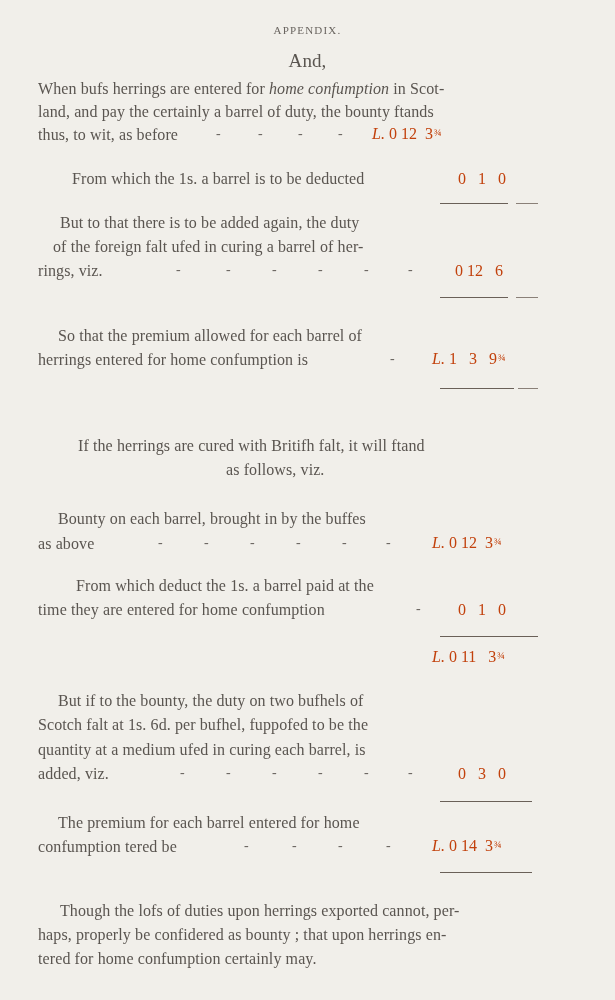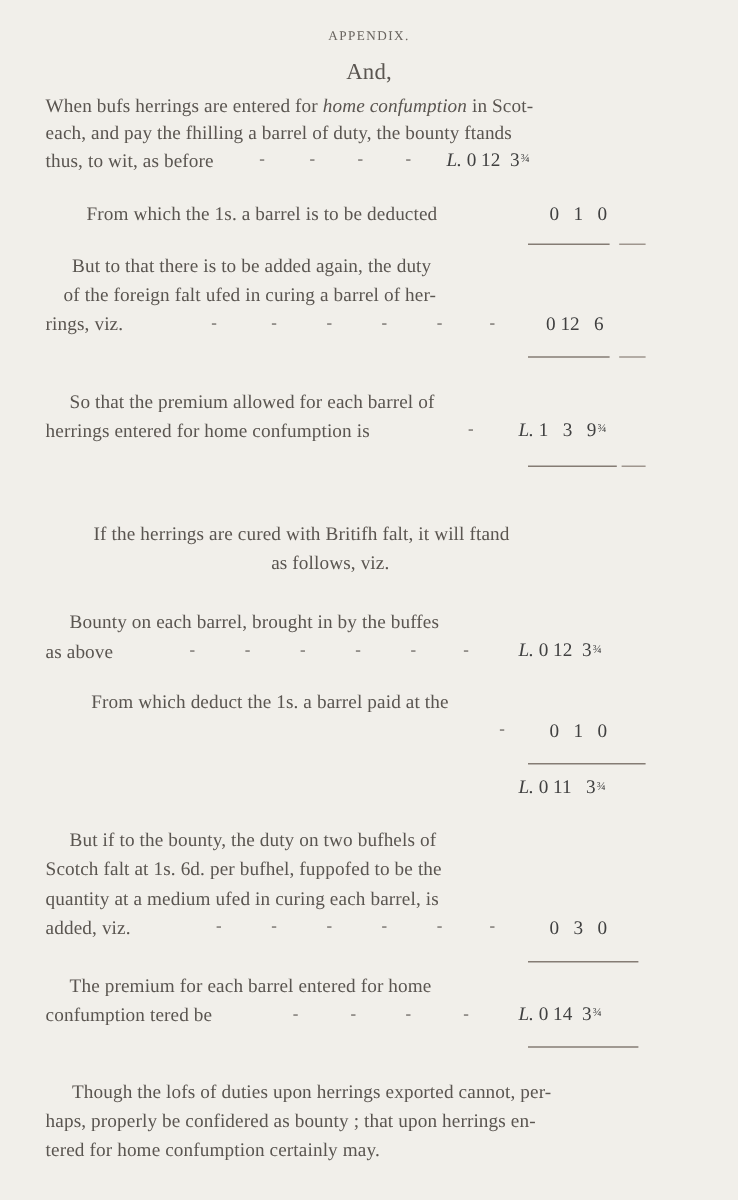--- a/index.html
+++ b/index.html
@@ -7,38 +7,38 @@
     width: 615px; height: 1000px; overflow: hidden;
     background: #f1efea;
     font-family: "Liberation Serif", "DejaVu Serif", serif;
     color: #5a5550;
     position: relative;
   }
   .page { position: absolute; left: 0; top: 0; width: 615px; height: 1000px; }
   .t { position: absolute; white-space: nowrap; font-size: 16px; letter-spacing: 0.1px; }
   .header { left: 0; width: 615px; top: 24px; text-align: center; font-size: 11px; letter-spacing: 1.2px; color: #6a6560; }
   .center { left: 0; width: 615px; text-align: center; }
-  .amt { position: absolute; white-space: nowrap; font-size: 16px; color: #404040; }
+  .amt { position: absolute; white-space: nowrap; font-size: 16px; color: #c2410c; }
   .L { font-style: italic; }
   .frac { font-size: 10px; display: inline-block; vertical-align: 3px; margin-left: 1px; }
   .rule { position: absolute; height: 1px; background: #6a6058; }
   .rule.short { background: #8a8078; }
   .dash { position: absolute; font-size: 14px; color: #6a6560; }
   em { font-style: italic; }
 </style>
 </head>
 <body>
 
 <div class="page">
 
   <div class="t header">APPENDIX.</div>
 
   <div class="t center" style="top:50px;font-size:19px;">And,</div>
   <div class="t" style="left:38px;top:80px;"><span>When bufs herrings are entered for </span><em>home confumption</em><span> in Scot-</span></div>
-  <div class="t" style="left:38px;top:103px;">each, and pay the fhilling a barrel of duty, the bounty ftands</div>
+  <div class="t" style="left:38px;top:103px;">land, and pay the certainly a barrel of duty, the bounty ftands</div>
   <div class="t" style="left:38px;top:126px;">thus, to wit, as before</div>
   <span class="dash" style="left:216px;top:126px;">-</span>
   <span class="dash" style="left:258px;top:126px;">-</span>
   <span class="dash" style="left:298px;top:126px;">-</span>
   <span class="dash" style="left:338px;top:126px;">-</span>
   <div class="amt" style="left:372px;top:125px;"><span class="L">L.</span> <span>0</span> <span>12</span>&nbsp; <span>3</span><span class="frac">¾</span></div>
 
   <div class="t" style="left:60px;top:170px;margin-left:12px;">From which the 1s. a barrel is to be deducted</div>
   <div class="amt" style="left:458px;top:170px;word-spacing:8px;"><span>0</span> <span>1</span> <span>0</span></div>
   <div class="rule" style="left:440px;top:203px;width:68px;"></div>
@@ -71,20 +71,21 @@
   <div class="t" style="left:38px;top:535px;">as above</div>
   <span class="dash" style="left:158px;top:535px;">-</span>
   <span class="dash" style="left:204px;top:535px;">-</span>
   <span class="dash" style="left:250px;top:535px;">-</span>
   <span class="dash" style="left:296px;top:535px;">-</span>
   <span class="dash" style="left:342px;top:535px;">-</span>
   <span class="dash" style="left:386px;top:535px;">-</span>
   <div class="amt" style="left:432px;top:534px;"><span class="L">L.</span> <span>0</span> <span>12</span>&nbsp; <span>3</span><span class="frac">¾</span></div>
 
   <div class="t" style="left:58px;top:577px;margin-left:18px;">From which deduct the 1s. a barrel paid at the</div>
+  <div class="t" style="left:38px;top:601px;">time they are entered for home confumption</div>
   <span class="dash" style="left:416px;top:601px;">-</span>
   <div class="amt" style="left:458px;top:601px;word-spacing:8px;"><span>0</span> <span>1</span> <span>0</span></div>
   <div class="rule" style="left:440px;top:636px;width:98px;"></div>
   <div class="amt" style="left:432px;top:648px;"><span class="L">L.</span> <span>0</span> <span>11</span>&nbsp;&nbsp; <span>3</span><span class="frac">¾</span></div>
 
   <div class="t" style="left:58px;top:692px;">But if to the bounty, the duty on two bufhels of</div>
   <div class="t" style="left:38px;top:716px;">Scotch falt at 1s. 6d. per bufhel, fuppofed to be the</div>
   <div class="t" style="left:38px;top:741px;">quantity at a medium ufed in curing each barrel, is</div>
   <div class="t" style="left:38px;top:765px;">added, viz.</div>
   <span class="dash" style="left:180px;top:765px;">-</span>

